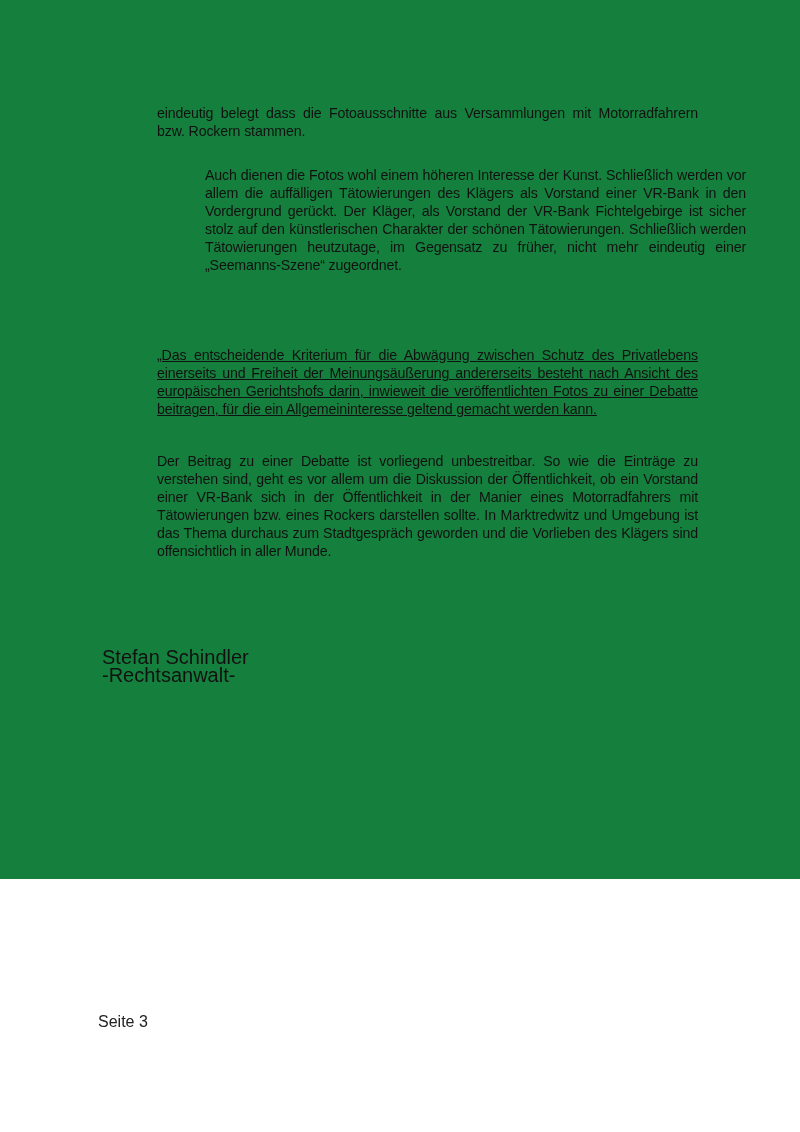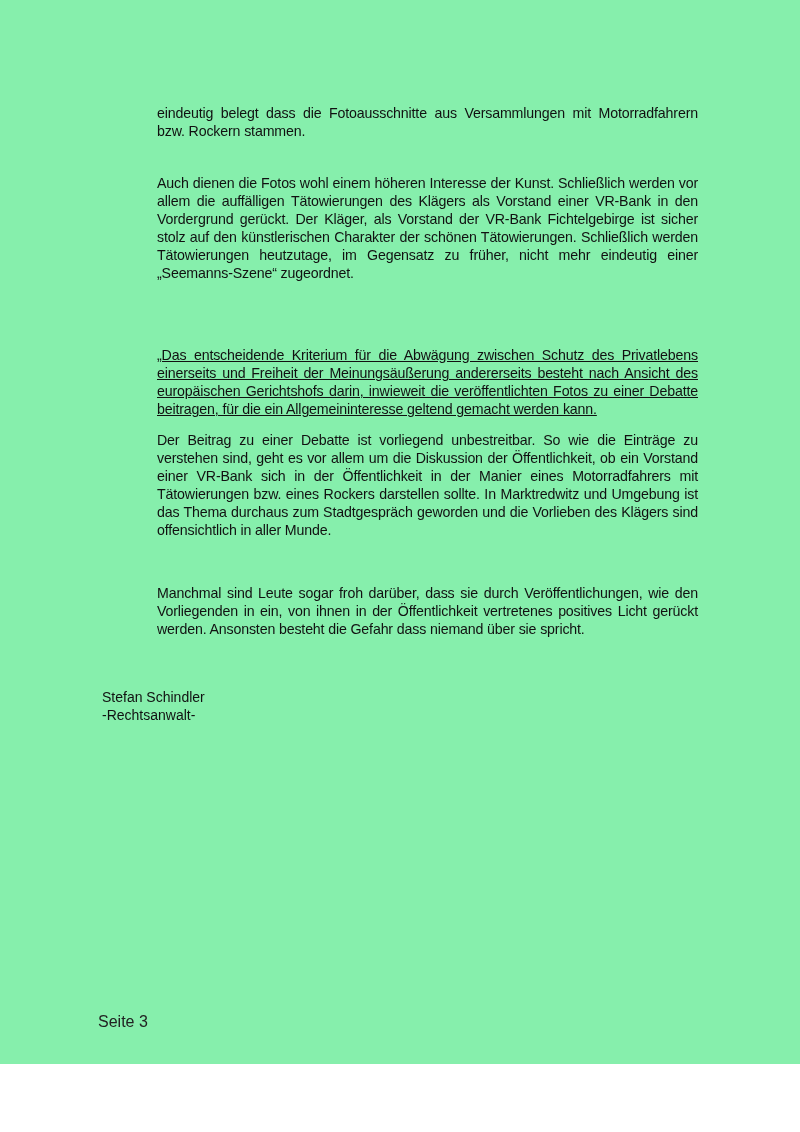--- a/index.html
+++ b/index.html
@@ -12,43 +12,43 @@
       height: 1132px;
       position: relative;
       overflow: hidden;
       color: #111111;
     }
     .page {
       position: absolute;
       left: 0;
       top: 0;
       width: 800px;
-      height: 1064px;
-      background: #86efac;
+      height: 879px;
+      background: #15803d;
     }
     .body-text {
       position: absolute;
       left: 157px;
       width: 541px;
       font-family: "Liberation Sans", sans-serif;
       font-size: 14.2px;
       line-height: 18.1px;
       text-align: justify;
       letter-spacing: -0.15px;
       color: #111111;
     }
     .body-text p {
       margin: 0;
     }
     .signature {
       position: absolute;
       left: 102px;
-      top: 688px;
+      top: 648px;
       font-family: "Liberation Sans", sans-serif;
-      font-size: 14px;
+      font-size: 20px;
       line-height: 18px;
       color: #111111;
     }
     .footer {
       position: absolute;
       left: 98px;
       top: 1012px;
       font-family: Liberation Sans, sans-serif;
       font-size: 16px;
       line-height: 20px;
@@ -57,36 +57,33 @@
   </style>
 </head>
 <body>
 
 <div class="page">
 
   <div class="body-text" style="top:104px;">
     <p>eindeutig belegt dass die Fotoausschnitte aus Versammlungen mit Motorradfahrern bzw. Rockern stammen.</p>
   </div>
 
-  <div class="body-text" style="top:174px;">
+  <div class="body-text" style="top:166px;margin-left:48px;">
     <p>Auch dienen die Fotos wohl einem höheren Interesse der Kunst. Schließlich werden vor allem die auffälligen Tätowierungen des Klägers als Vorstand einer VR-Bank in den Vordergrund gerückt. Der Kläger, als Vorstand der VR-Bank Fichtelgebirge ist sicher stolz auf den künstlerischen Charakter der schönen Tätowierungen. Schließlich werden Tätowierungen heutzutage, im Gegensatz zu früher, nicht mehr eindeutig einer „Seemanns-Szene“ zugeordnet.</p>
   </div>
 
 
   <div class="body-text" style="top:346px;text-decoration:underline;">
     <p>„Das entscheidende Kriterium für die Abwägung zwischen Schutz des Privatlebens einerseits und Freiheit der Meinungsäußerung andererseits besteht nach Ansicht des europäischen Gerichtshofs darin, inwieweit die veröffentlichten Fotos zu einer Debatte beitragen, für die ein Allgemeininteresse geltend gemacht werden kann.</p>
   </div>
 
-  <div class="body-text" style="top:431px;">
+  <div class="body-text" style="top:452px;">
     <p>Der Beitrag zu einer Debatte ist vorliegend unbestreitbar. So wie die Einträge zu verstehen sind, geht es vor allem um die Diskussion der Öffentlichkeit, ob ein Vorstand einer VR-Bank sich in der Öffentlichkeit in der Manier eines Motorradfahrers mit Tätowierungen bzw. eines Rockers  darstellen sollte. In Marktredwitz und Umgebung ist das Thema durchaus zum Stadtgespräch geworden und die Vorlieben des Klägers sind offensichtlich in aller Munde.</p>
   </div>
 
-  <div class="body-text" style="top:584px;">
-    <p>Manchmal sind Leute sogar froh darüber, dass sie durch Veröffentlichungen, wie den Vorliegenden in ein, von ihnen in der Öffentlichkeit vertretenes positives Licht gerückt werden. Ansonsten besteht die Gefahr dass niemand über sie spricht.</p>
-  </div>
 
   <div class="signature">
     <div>Stefan Schindler</div>
     <div>-Rechtsanwalt-</div>
   </div>
 
   <div class="footer">Seite 3</div>
 
 </div>
 

